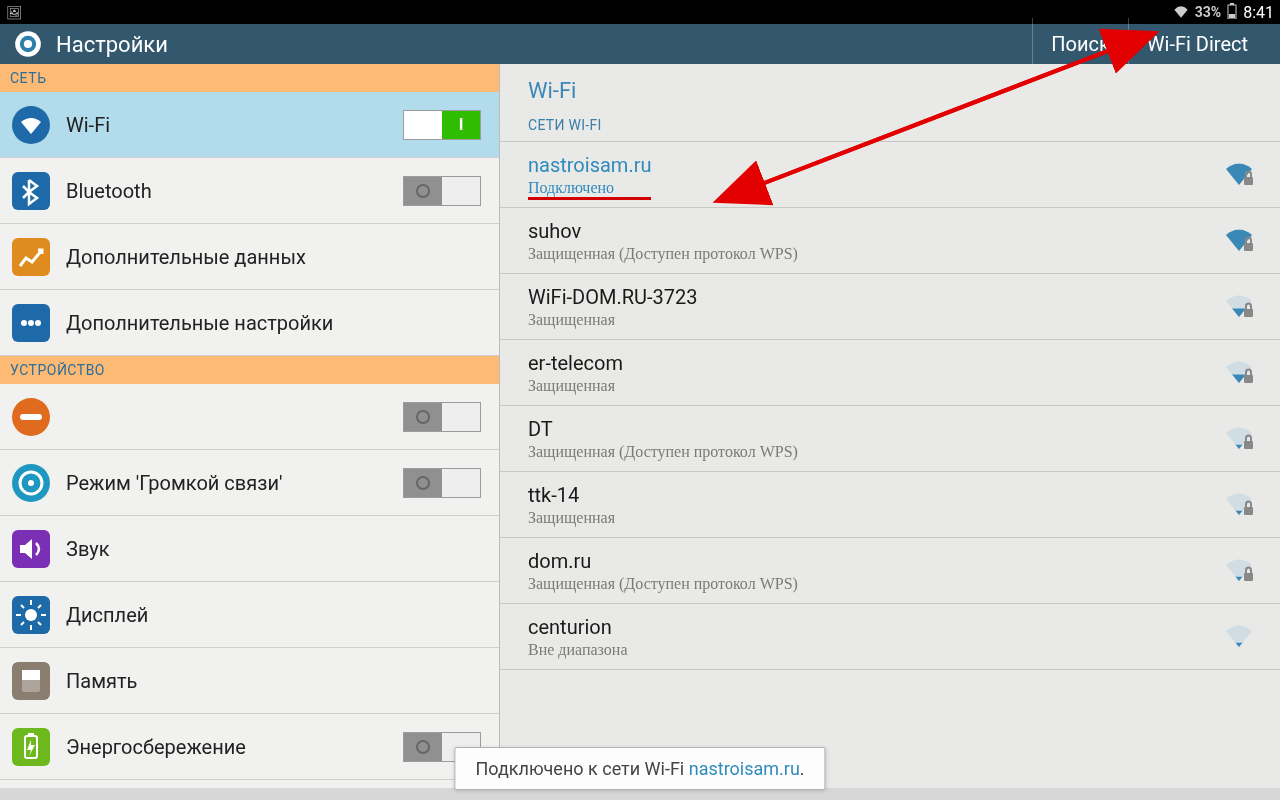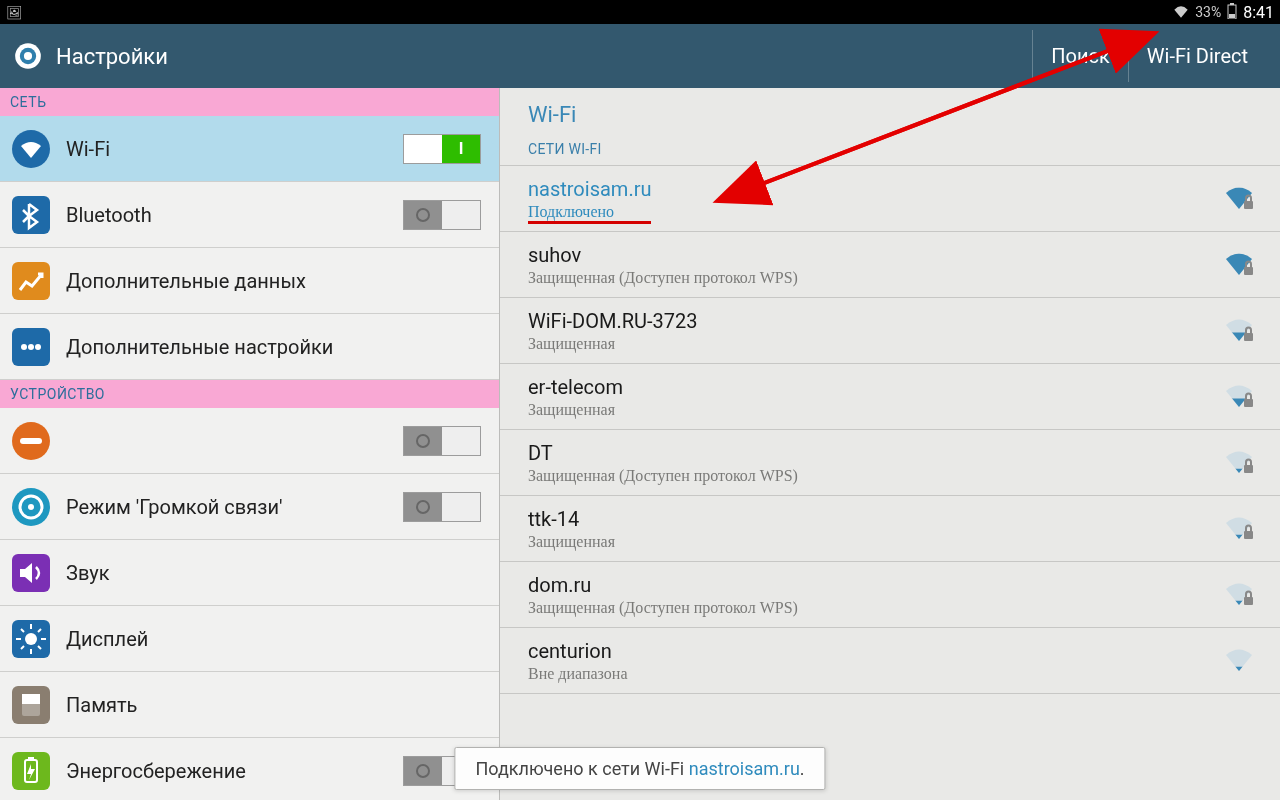--- a/index.html
+++ b/index.html
@@ -1,29 +1,29 @@
 <!DOCTYPE html>
 <html><head>
 <meta charset="utf-8">
 <style>
   * { margin:0; padding:0; box-sizing:border-box; font-family: Roboto, Arial, sans-serif; }
   html,body { width:1280px; height:800px; overflow:hidden; background:#d6d7d6; }
   .statusbar { height:24px; background:#000; color:#ccc; display:flex; align-items:center; justify-content:space-between; font-size:13px; padding:0 6px; }
   .statusbar .right { display:flex; align-items:center; gap:6px; }
-  .statusbar .batt { font-size:14px; }
+  .statusbar .batt { font-size:14px;font-weight:bold; }
   .statusbar .clock { font-size:16px; color:#fff; }
-  .actionbar { height:64px; background:#33586e; color:#fff; display:flex; align-items:center; font-size:22px; padding:0 14px; justify-content:space-between; }
+  .actionbar { height:40px; background:#33586e; color:#fff; display:flex; align-items:center; font-size:22px; padding:0 14px; justify-content:space-between; }
   .actionbar .left { display:flex; align-items:center; gap:14px; }
   .actionbar .gear { width:28px; height:28px; display:inline-block; }
   .actionbar .right { display:flex; align-items:center; gap:0; }
   .actbtn { padding:0 18px; height:52px; display:flex; align-items:center; border-left:1px solid rgba(255,255,255,.25); cursor:pointer; font-size:20px; }
   .layout { display:flex; height:724px; }
   .sidebar { width:500px; background:#f1f1f0; display:flex; flex-direction:column; border-right:1px solid #bcbcba; overflow:hidden; }
   .main { flex:1; background:#e9e9e7; display:flex; flex-direction:column; overflow:hidden; position:relative; }
-  .section-header { font-size:14px; color:#2c6e9b; padding:6px 10px; background:#f9a8d4; letter-spacing:.5px; }
+  .section-header { font-size:14px; color:#2c6e9b; padding:6px 10px; background:#fdba74; letter-spacing:.5px; }
   .li { display:flex; align-items:center; height:66px; padding:0 12px; border-bottom:1px solid #cfcfcd; cursor:pointer; position:relative; background:#f1f1f0; }
   .li .icon { width:38px; height:38px; margin-right:16px; border-radius:6px; display:flex; align-items:center; justify-content:center; flex-shrink:0; }
   .li .label { font-size:20px; color:#222; }
   .li.selected { background:#b2dbec; }
   .li .toggle { position:absolute; right:18px; width:78px; height:30px; background:#bdbdbd; border:1px solid #9c9c9c; display:flex; }
   .toggle .half { flex:1; display:flex; align-items:center; justify-content:center; }
   .toggle.on .half:last-child { background:#2ebd00; color:#fff; }
   .toggle.on .half:first-child { background:#fff; }
   .toggle.off .half:first-child { background:#909090; }
   .toggle.off .half:last-child { background:#eee; }

